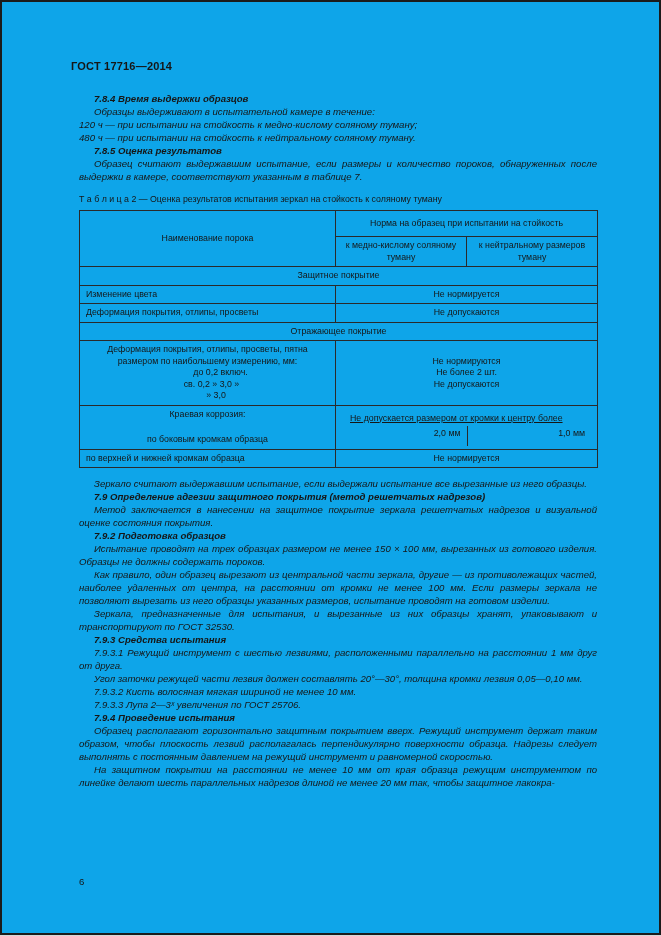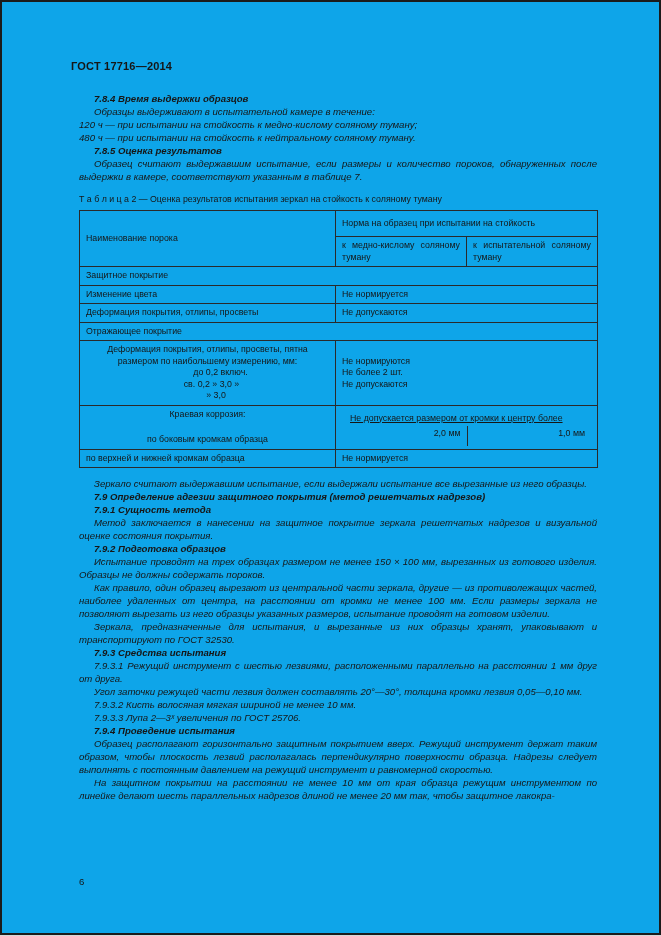--- a/index.html
+++ b/index.html
@@ -48,21 +48,21 @@
     table-layout: fixed;
   }
   table.results col.c1 { width: 256px; }
   table.results col.c2 { width: 131px; }
   table.results col.c3 { width: 131px; }
   table.results td {
     border: 1px solid #2a2a2a;
     padding: 3px 6px;
     vertical-align: middle;
   }
-  td.center { }
+  td.center { text-align: center; }
   td.th { height: 26px; }
   td.section { height: 15px; padding: 2px 6px; }
   td.name { text-align: left; padding-left: 7px; }
   td.top { vertical-align: top; text-align: center; }
   td .ind1 { padding-left: 26px; }
   td .ind2 { padding-left: 8px; }
   td .ind3 { padding-left: 17px; }
   td.vals-cell { height: 64px; }
   .corr-side { margin-top: 13px; }
   td.corr-right { padding: 0; }
@@ -102,21 +102,21 @@
           <col class="c2">
           <col class="c3">
         </colgroup>
       <tbody>
         <tr>
           <td rowspan="2" class="center th">Наименование порока</td>
           <td colspan="2" class="center th">Норма на образец при испытании на стойкость</td>
         </tr>
         <tr>
           <td class="center th">к медно-кислому соляному туману</td>
-          <td class="center th">к испытательной соляному туману</td>
+          <td class="center th">к нейтральному размеров туману</td>
         </tr>
 
         <tr>
           <td colspan="3" class="center section">Защитное покрытие</td>
         </tr>
 
         <tr>
           <td class="name">Изменение цвета</td>
           <td colspan="2" class="center">Не нормируется</td>
         </tr>
@@ -159,21 +159,20 @@
 
         <tr>
           <td class="name">по верхней и нижней кромкам образца</td>
           <td colspan="2" class="center">Не нормируется</td>
         </tr>
       </tbody>
     </table>
 
     <p class="after-table">Зеркало считают выдержавшим испытание, если выдержали испытание все вырезанные из него образцы.</p>
     <p class="heading">7.9 Определение адгезии защитного покрытия (метод решетчатых надрезов)</p>
-    <p class="heading">7.9.1 Сущность метода</p>
     <p>Метод заключается в нанесении на защитное покрытие зеркала решетчатых надрезов и визуальной оценке состояния покрытия.</p>
     <p class="heading">7.9.2 Подготовка образцов</p>
     <p>Испытание проводят на трех образцах размером не менее 150 × 100 мм, вырезанных из готового изделия. Образцы не должны содержать пороков.</p>
     <p>Как правило, один образец вырезают из центральной части зеркала, другие — из противолежащих частей, наиболее удаленных от центра, на расстоянии от кромки не менее 100 мм. Если размеры зеркала не позволяют вырезать из него образцы указанных размеров, испытание проводят на готовом изделии.</p>
     <p>Зеркала, предназначенные для испытания, и вырезанные из них образцы хранят, упаковывают и транспортируют по ГОСТ 32530.</p>
     <p class="heading">7.9.3 Средства испытания</p>
     <p>7.9.3.1 Режущий инструмент с шестью лезвиями, расположенными параллельно на расстоянии 1 мм друг от друга.</p>
     <p>Угол заточки режущей части лезвия должен составлять 20°—30°, толщина кромки лезвия 0,05—0,10 мм.</p>
     <p>7.9.3.2 Кисть волосяная мягкая шириной не менее 10 мм.</p>
     <p>7.9.3.3 Лупа 2—3ˣ увеличения по ГОСТ 25706.</p>

